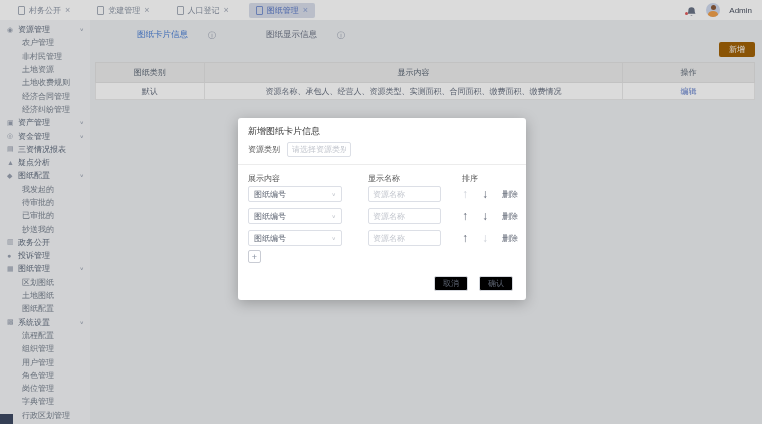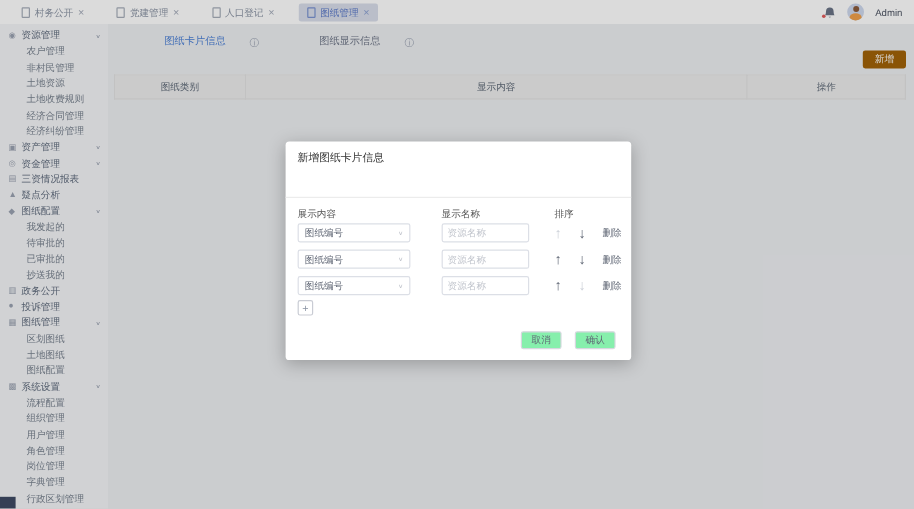--- a/index.html
+++ b/index.html
@@ -59,21 +59,21 @@
   .m-row { position:absolute; left:0; width:100%; height:17px; }
   .m-select { position:absolute; left:10px; top:0; width:94px; height:16px; border:1px solid #dcdfe6; border-radius:2px; display:flex; align-items:center; justify-content:space-between; padding:0 5px; font-size:8px; color:#5f6674; cursor:pointer; background:#fff; }
   .sel-chev { font-size:6px; color:#c0c4cc; transform:scaleY(.8); }
   .m-name { position:absolute; left:130px; top:0; width:73px; height:16px; border:1px solid #dcdfe6; border-radius:2px; font-size:8px; padding:0 4px; font-family:"Liberation Sans",sans-serif; }
   .m-arrow { position:absolute; top:0; font-size:12px; line-height:16px; color:#5f6674; cursor:pointer; }
   .m-arrow.up { left:224px; } .m-arrow.down { left:244px; }
   .m-arrow.disabled { color:#ccd0d8; cursor:default; }
   .m-del { position:absolute; left:264px; top:3px; font-size:8px; color:#5f6674; cursor:pointer; }
   .m-plus { position:absolute; left:10px; top:132px; width:13px; height:13px; border:1px solid #c9ccd4; border-radius:2px; display:flex; align-items:center; justify-content:center; font-size:9px; color:#8a93a3; cursor:pointer; background:#fff; }
   .m-footer { position:absolute; right:13px; bottom:9px; display:flex; gap:11px; }
-  .m-btn { width:34px; height:15px; border:1px solid #d5d8de; background:#86efac; border-radius:2px; font-size:8px; color:#5f6674; display:flex; align-items:center; justify-content:center; cursor:pointer;font-family:Liberation Mono, monospace; }
+  .m-btn { width:34px; height:15px; border:1px solid #d5d8de; background:#000000; border-radius:2px; font-size:8px; color:#5f6674; display:flex; align-items:center; justify-content:center; cursor:pointer;font-family:Liberation Mono, monospace; }
 </style>
 </head>
 <body>
 
 <div class="screen">
 
   <div class="header">
     <div class="tabs">
       <div class="tab">
         <span class="doc-icon"></span>
@@ -240,28 +240,37 @@
           <col style="width:16.5%">
           <col style="width:63.5%">
           <col style="width:20%">
         </colgroup>
       <tbody>
           <tr>
         <th>图纸类别</th>
         <th>显示内容</th>
         <th>操作</th>
       </tr>
+      <tr>
+        <td>默认</td>
+        <td>资源名称、承包人、经营人、资源类型、实测面积、合同面积、缴费面积、缴费情况</td>
+        <td><a class="lnk">编辑</a></td>
+      </tr>
     </tbody>
       </table>
   </div>
 
   <div class="mask"></div>
 
   <div class="modal">
     <div class="m-title">新增图纸卡片信息</div>
+    <div class="m-field">
+      <span class="m-label">资源类别</span>
+      <input class="m-sel-input" placeholder="请选择资源类别" style="">
+    </div>
     <div class="m-divider"></div>
 
     <span class="m-colhead" style="left:10px">展示内容</span>
     <span class="m-colhead" style="left:130px">显示名称</span>
     <span class="m-colhead" style="left:224px">排序</span>
 
     <div class="m-row" style="top:68px">
       <div class="m-select">
           <span>图纸编号</span>
           <span class="sel-chev">∨</span>

